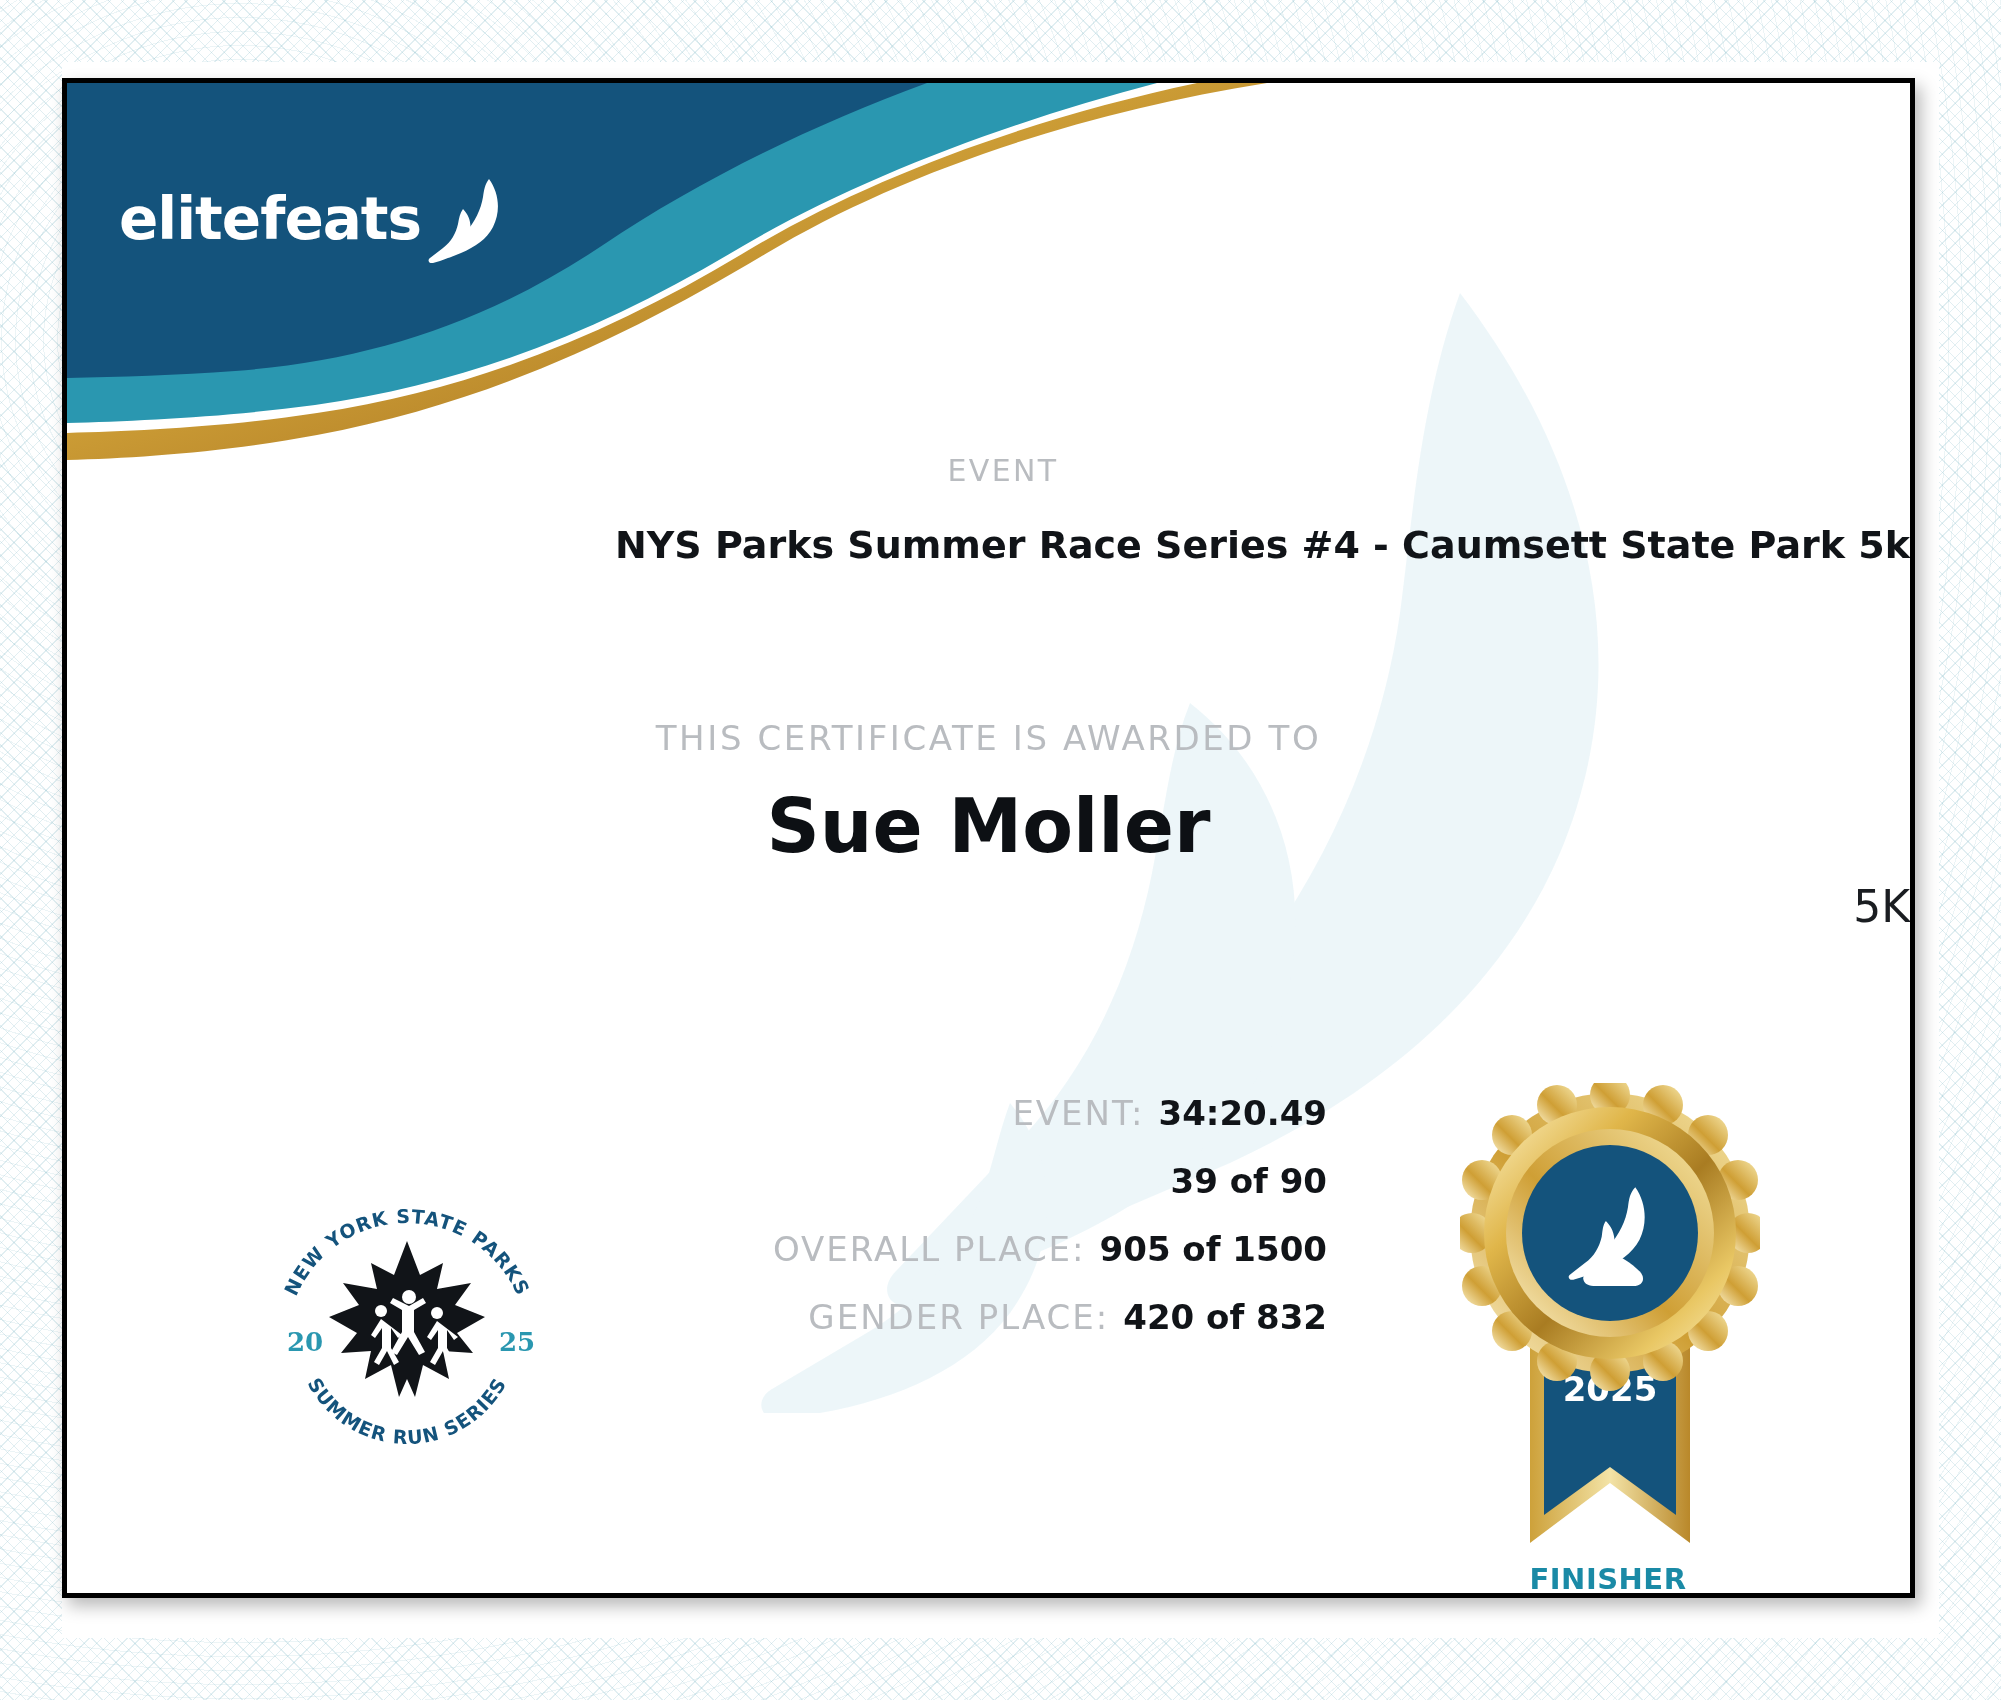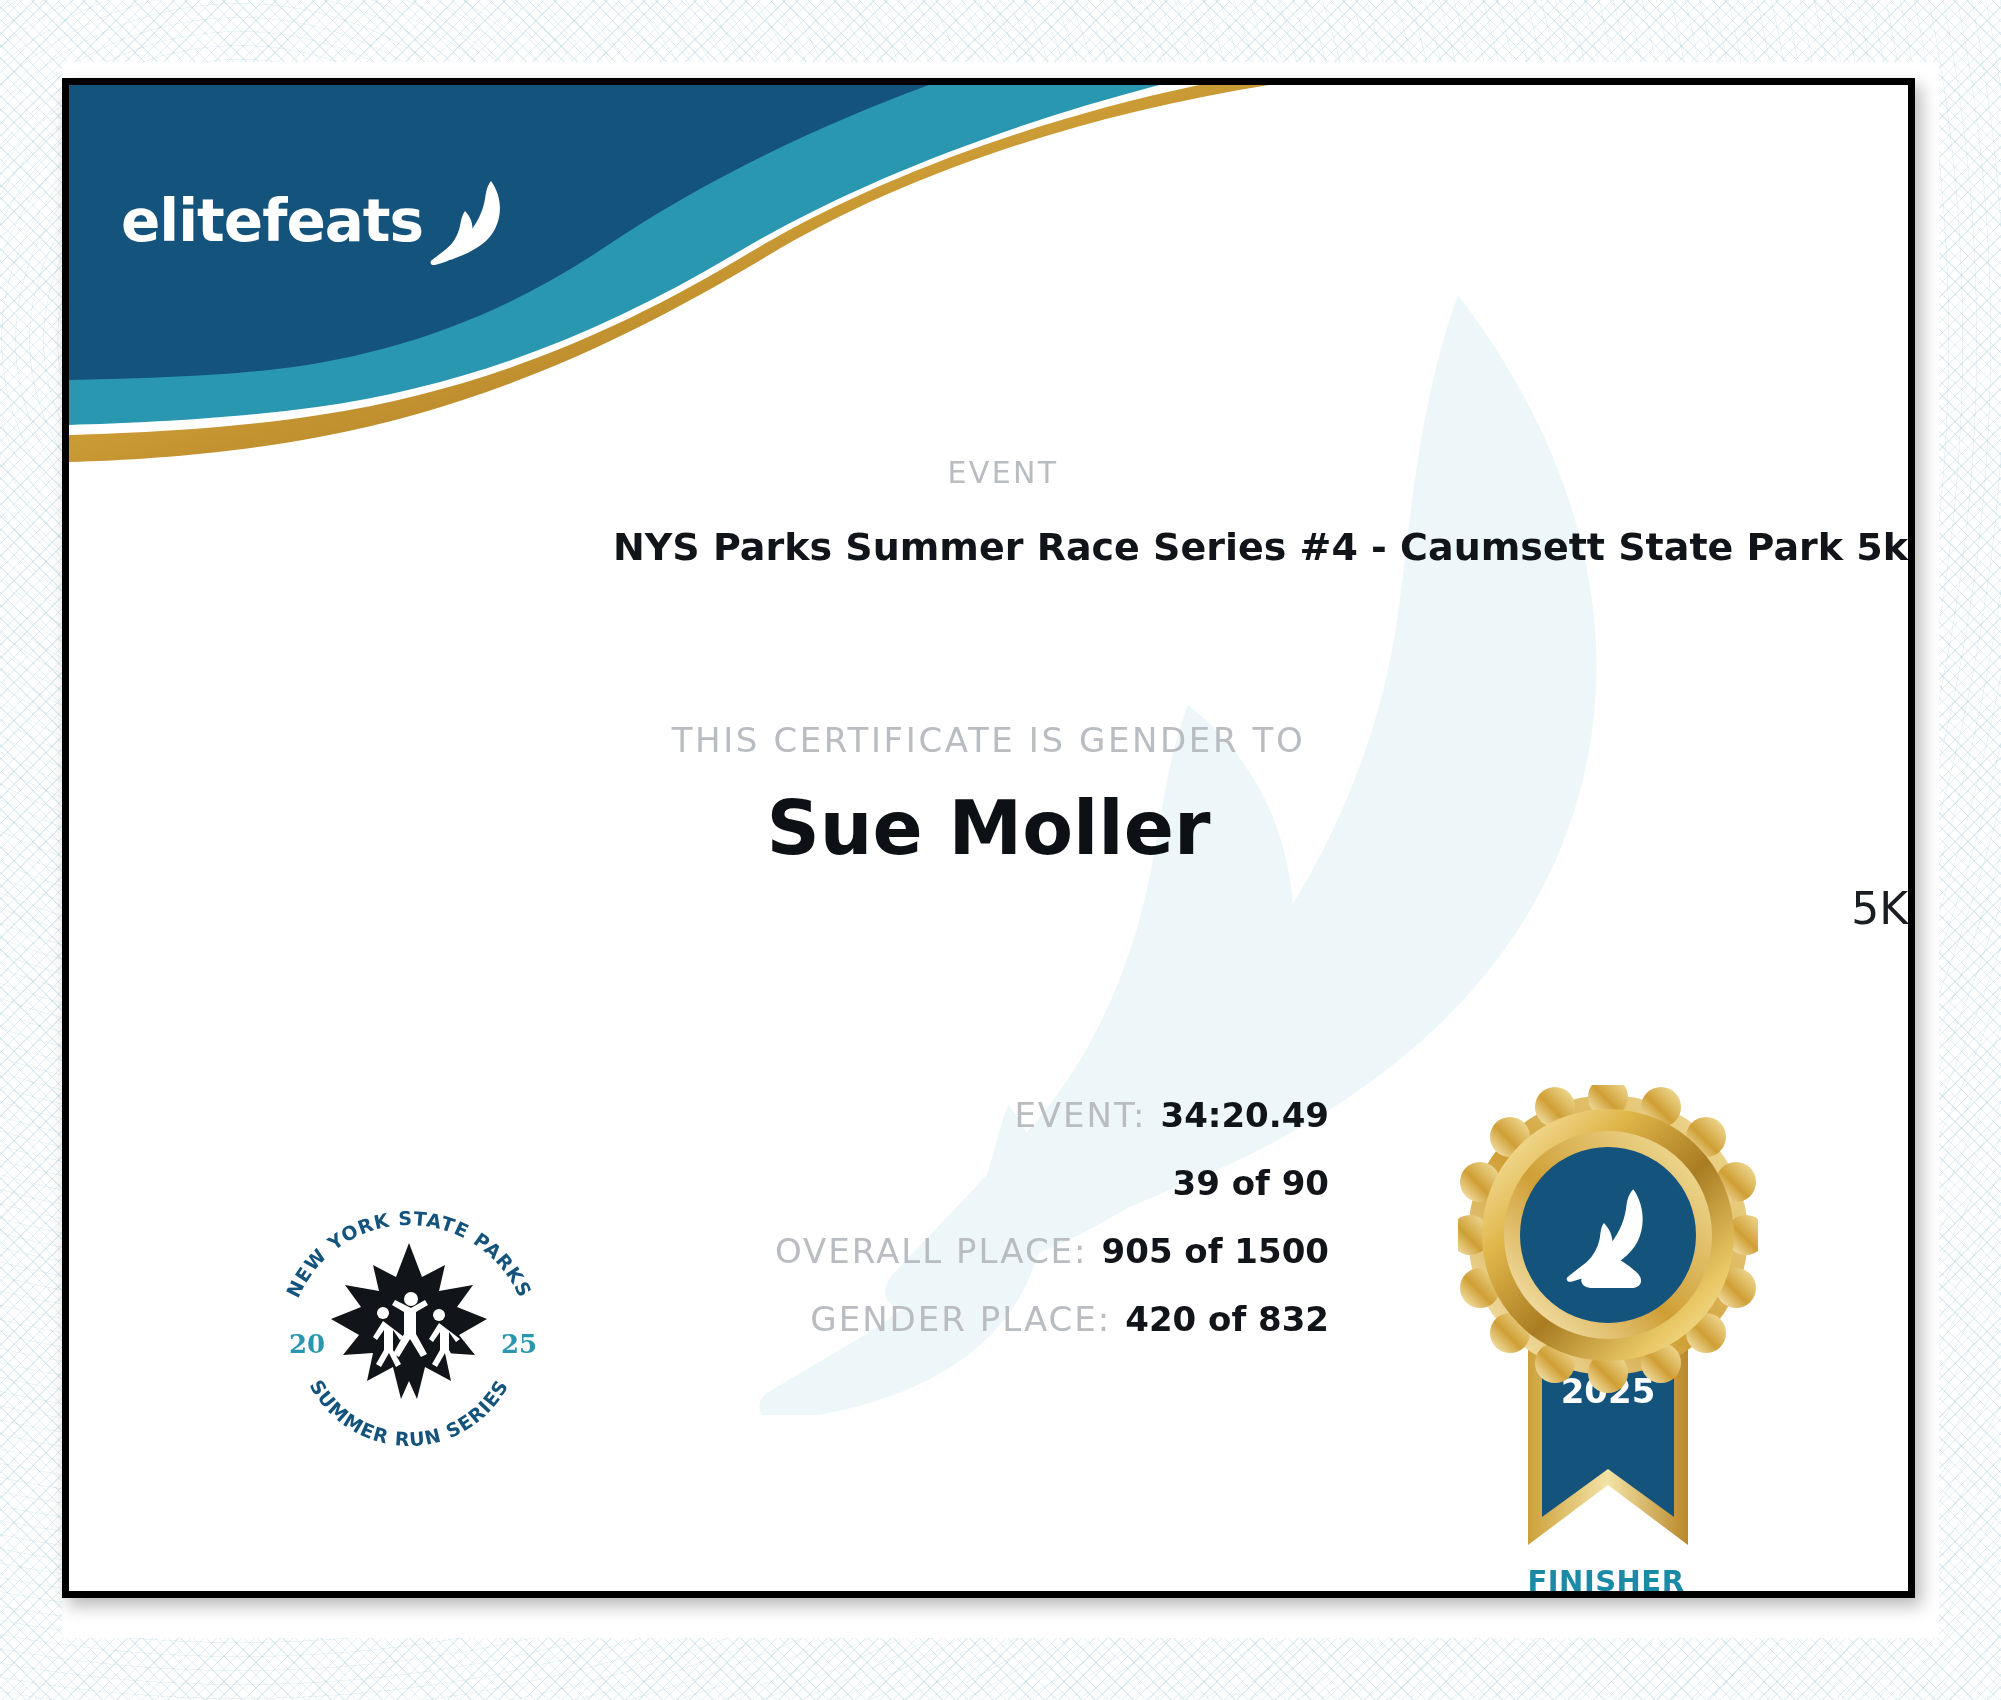--- a/index.html
+++ b/index.html
@@ -39,21 +39,21 @@
   }
 
   
   .cert {
     position: absolute;
     left: 62px;
     top: 78px;
     width: 1853px;
     height: 1520px;
     background: #ffffff;
-    border: 7px solid #000000;
+    border: 5px solid #000000;
     box-shadow: 6px 8px 16px rgba(0,0,0,0.28);
     box-sizing: border-box;
     overflow: hidden;
   }
   .cert-inner {
     position: absolute;
     inset: 0;
     overflow: hidden;
   }
 
@@ -241,21 +241,21 @@
           <g fill="#ffffff">
             <path d="M62 4 C 72 18, 74 36, 66 52 C 60 64, 48 72, 34 78 L 24 82 C 20 84, 17 80, 20 77 L 38 58 C 48 47, 54 34, 56 22 C 57 15, 58 9, 62 4 Z"></path>
             <path d="M36 34 C 44 42, 46 54, 40 66 C 35 76, 25 82, 13 86 L 6 88 C 2 89, 0 85, 3 83 L 16 73 C 24 67, 29 58, 31 49 C 32 43, 33 38, 36 34 Z"></path>
           </g>
         </svg>
       </div>
 
       <div class="label event-label">EVENT</div>
       <div class="event-name">NYS Parks Summer Race Series #4 - Caumsett State Park 5k</div>
 
-      <div class="label awarded-label">THIS CERTIFICATE IS GENDER TO</div>
+      <div class="label awarded-label">THIS CERTIFICATE IS AWARDED TO</div>
       <div class="recipient">Sue Moller</div>
       <div class="distance">5K</div>
 
 
       <div class="stats">
         <div class="stat-row">
           <span class="stat-key">EVENT:</span>
           <span class="stat-val">34:20.49</span>
         </div>
         <div class="stat-row">

